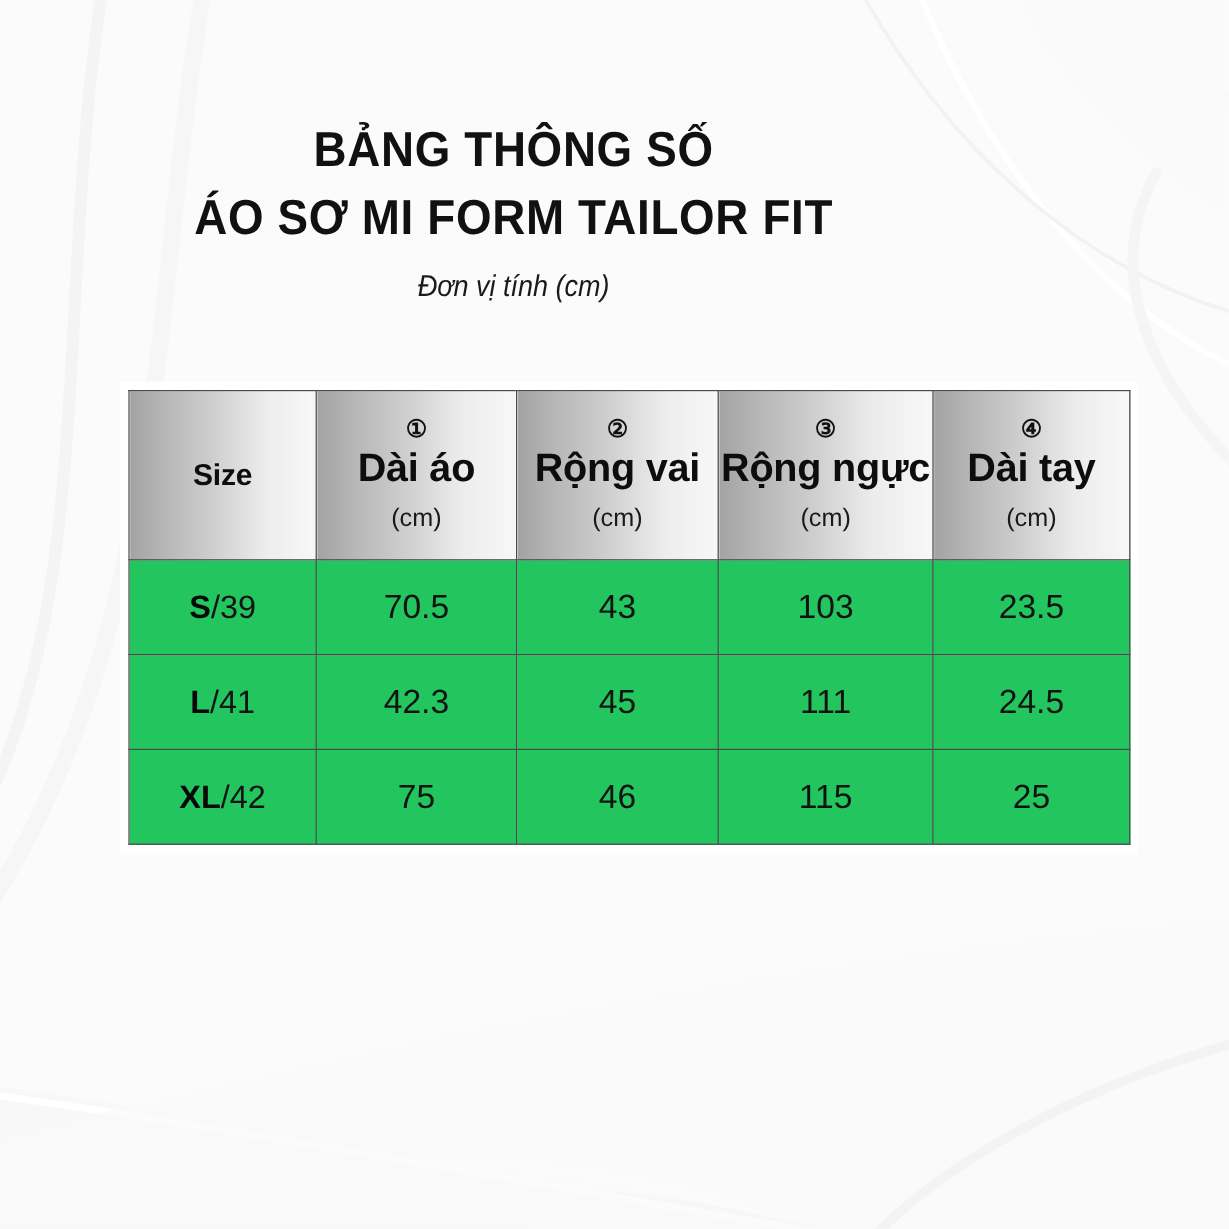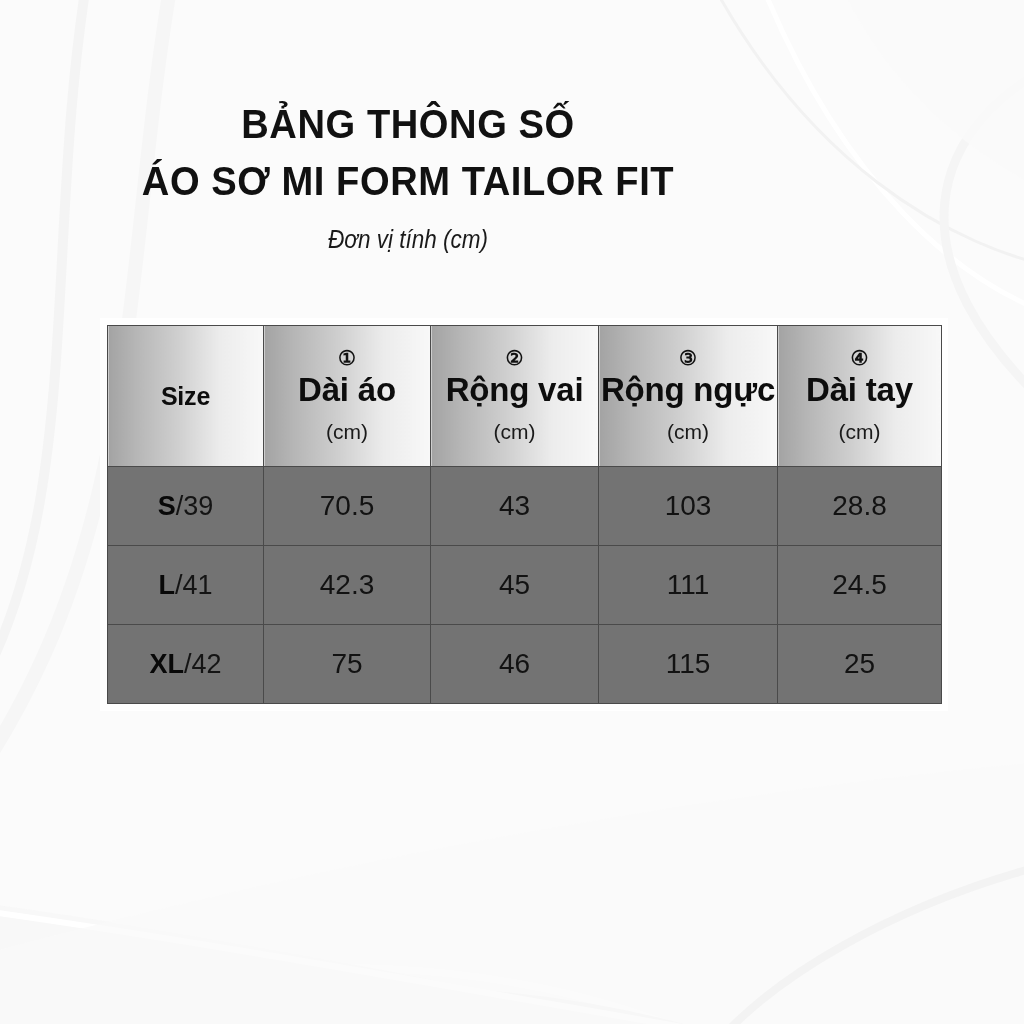--- a/index.html
+++ b/index.html
@@ -31,20 +31,21 @@
     width: 1024px;
     height: 1024px;
   }
 
   .title-block {
     position: absolute;
     top: 96px;
     left: 0;
     width: 816px;
     text-align: center;
+    padding-left: 20px;
   }
 
   .title-line {
     font-family: "Liberation Sans Narrow", "Liberation Sans", sans-serif;
     font-weight: 700;
     font-size: 41px;
     letter-spacing: 0.6px;
     color: #111111;
     line-height: 1.38;
     transform: scaleX(0.93);
@@ -132,21 +133,21 @@
     font-size: 21px;
     color: #1a1a1a;
     margin-top: 11px;
   }
 
   .hdr-size .hdr-inner { justify-content: center; }
   .hdr-size .hdr-label { font-size: 25px; }
 
   tbody td {
     height: 78px;
-    background: #737373;
+    background: #22c55e;
     font-size: 28px;
     color: #121212;
   }
 
   td.size-cell {
     font-size: 27px;
   }
   td.size-cell .sz-letter {
     font-weight: 700;
     color: #080808;
@@ -251,21 +252,21 @@
             </div>
           </th>
         </tr>
       </thead>
       <tbody>
         <tr>
           <td class="size-cell"><span class="sz-letter">S</span><span class="sz-num">/39</span></td>
           <td>70.5</td>
           <td>43</td>
           <td>103</td>
-          <td>28.8</td>
+          <td>23.5</td>
         </tr>
         <tr>
           <td class="size-cell"><span class="sz-letter">L</span><span class="sz-num">/41</span></td>
           <td>42.3</td>
           <td>45</td>
           <td>111</td>
           <td>24.5</td>
         </tr>
         <tr>
           <td class="size-cell"><span class="sz-letter">XL</span><span class="sz-num">/42</span></td>

